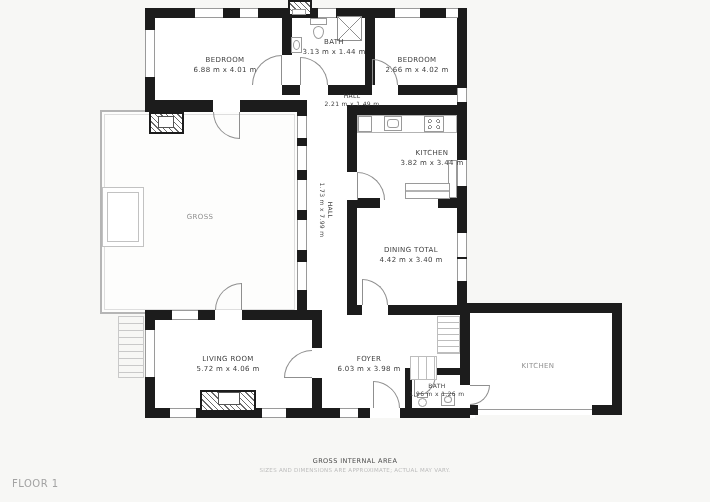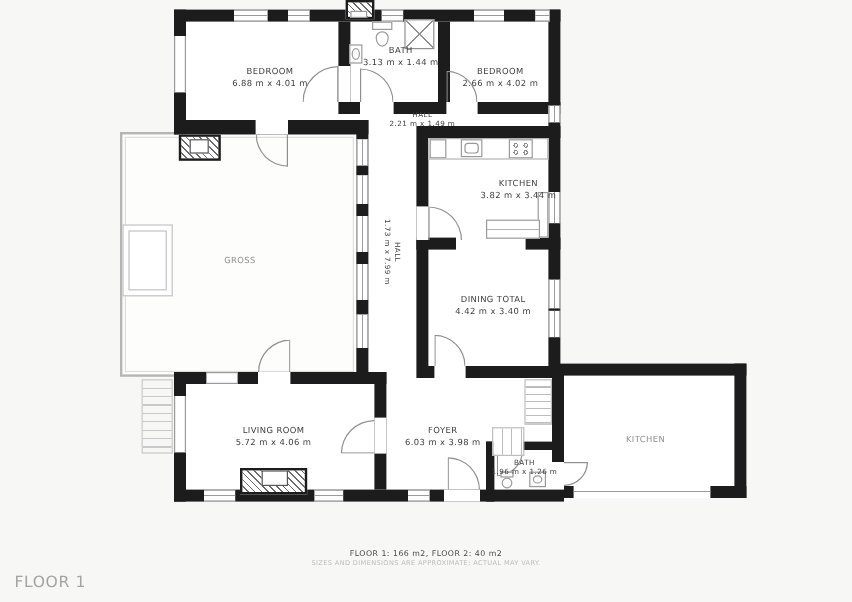--- a/index.html
+++ b/index.html
@@ -29,21 +29,21 @@
       background-image:repeating-linear-gradient(to bottom,#fff 0 5px,#bdbdbd 5px 6px)}
   .rail{position:absolute;border:1px solid #bdbdbd;box-sizing:border-box;
       background-image:repeating-linear-gradient(to right,#fff 0 7px,#bdbdbd 7px 8px)}
   .stairs-ext{position:absolute;border:1px solid #c9c9c9;box-sizing:border-box;
       background-image:repeating-linear-gradient(to bottom,#f7f7f5 0 6px,#c9c9c9 6px 7px)}
   .deck{position:absolute;border:2px solid #b5b5b5;background:#fdfdfc;box-sizing:border-box}
   .deck-inner{position:absolute;inset:2px;border:1px solid #dedede}
   .footer{position:absolute;left:0;right:0;top:457px;text-align:center;z-index:7}
   .footer .l1{font-size:6.5px;letter-spacing:.4px;color:#4a4a4a;line-height:1.45}
   .footer .disc{font-size:5.5px;letter-spacing:.3px;color:#bcbcbc;margin-top:1px}
-  .floor-tag{position:absolute;left:12px;top:478px;font-size:13px;letter-spacing:.5px;color:#a3a3a3;z-index:7}
+  .floor-tag{position:absolute;left:12px;top:478px;font-size:10px;letter-spacing:.5px;color:#a3a3a3;z-index:7}
   .z2{z-index:2}.z3{z-index:3}.z4{z-index:4}.z5{z-index:5}
 </style>
 </head>
 <body>
 
 <div style="position:absolute;inset:0">
 
   <div class="fill" style="left:145px;top:8px;width:322px;height:104px"></div>
   <div class="fill" style="left:297px;top:95px;width:170px;height:220px"></div>
   <div class="fill" style="left:145px;top:305px;width:330px;height:113px"></div>
@@ -202,16 +202,16 @@
   <div class="lbl small" style="left:437px;top:390px">
     <div>BATH</div>
     <div>1.96 m x 1.26 m</div>
   </div>
   <div class="lbl gray" style="left:538px;top:366px">
     <div>KITCHEN</div>
   </div>
 </div>
 
 <div class="footer">
-  <div class="l1">FLOOR 1: 166 m2, FLOOR 2: 40 m2</div>
+  <div class="l1">GROSS INTERNAL AREA</div>
   <div class="disc">SIZES AND DIMENSIONS ARE APPROXIMATE; ACTUAL MAY VARY.</div>
 </div>
 <div class="floor-tag">FLOOR 1</div>
 
 </body></html>

